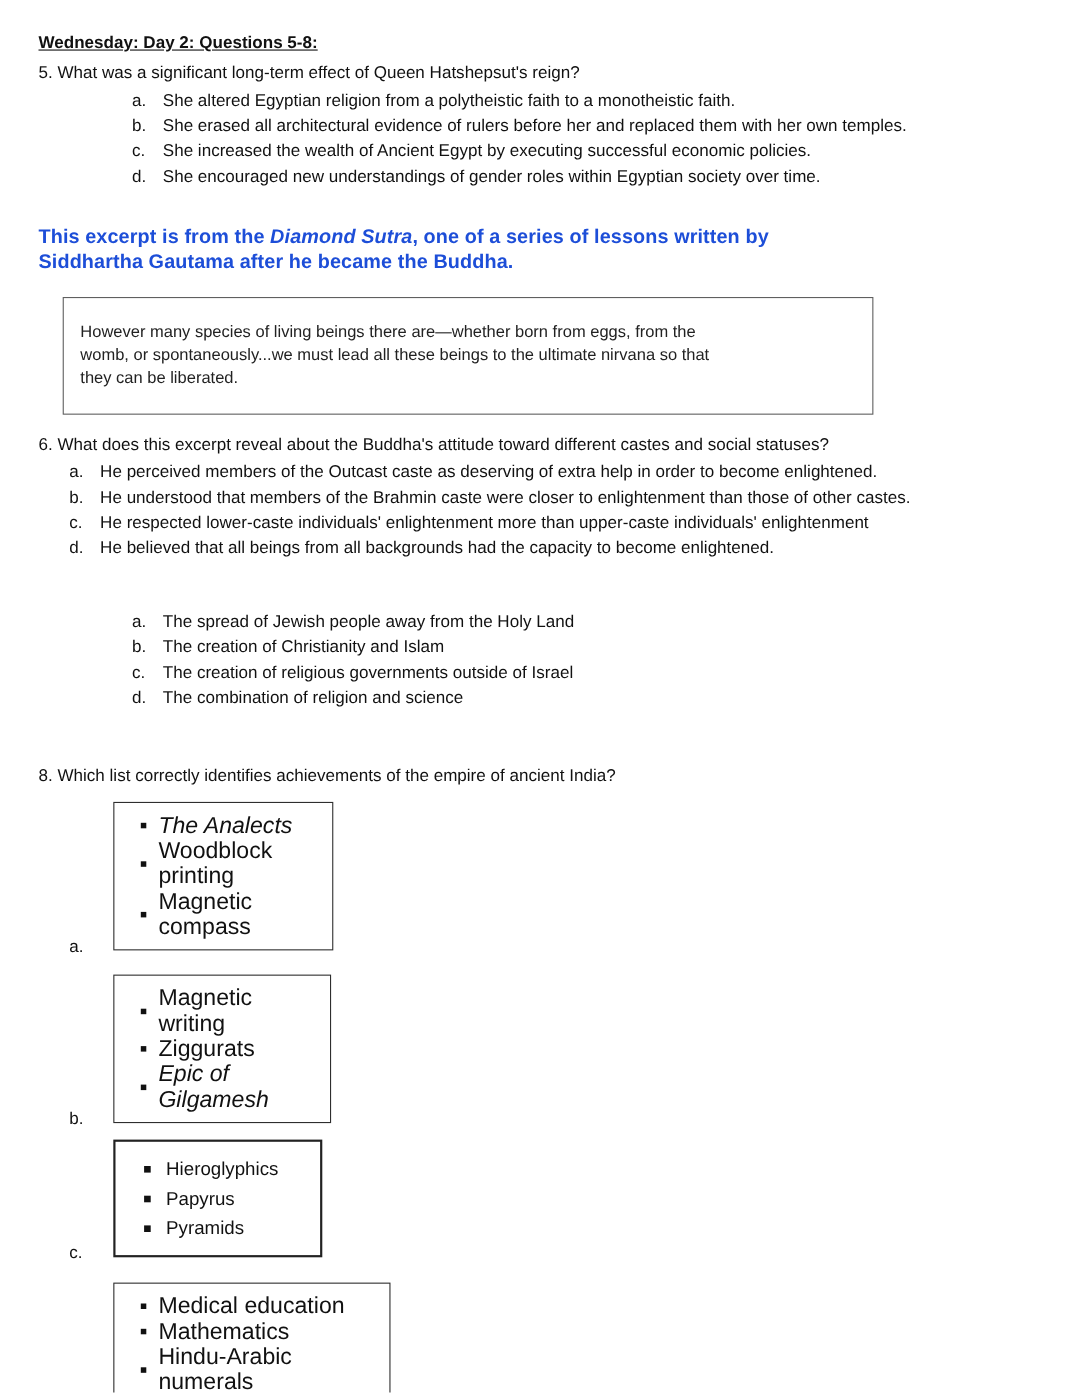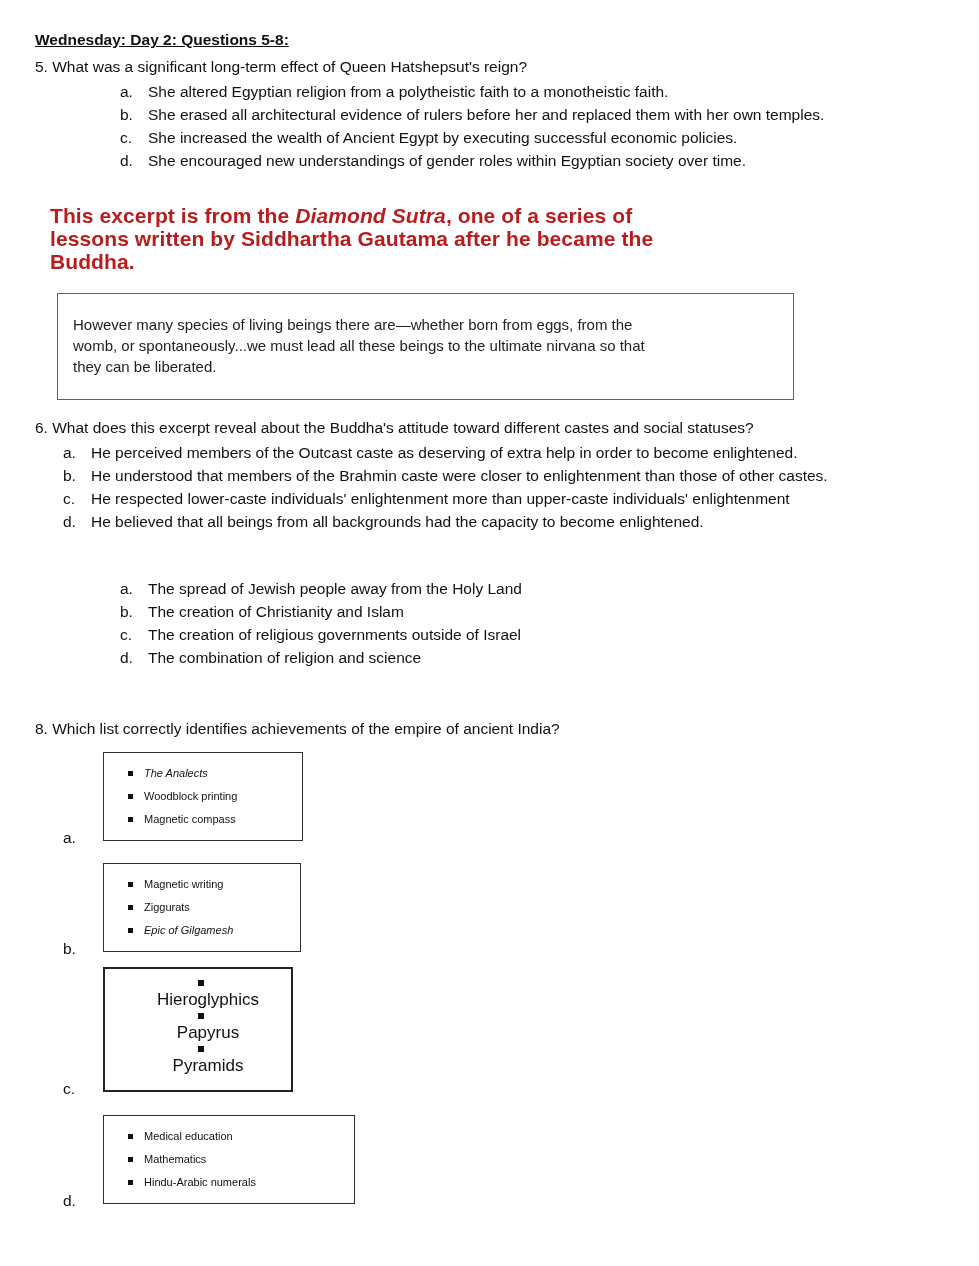--- a/index.html
+++ b/index.html
@@ -20,23 +20,22 @@
   .q6-text { max-width:780px; }
 
   .options { list-style:none; margin-top:2px; }
   .options li { display:flex; font-size:15.5px; line-height:23px; }
   .letter { width:28px; flex-shrink:0; }
   .indent-deep { margin-left:85px; }
   .indent-shallow { margin-left:28px; }
 
   .excerpt-intro {
     margin-top:32px; max-width:665px;
-    font-size:21px; font-weight:bold; line-height:23px; letter-spacing:0.1px;
-    color:#b91c1c;
-    margin-left:15px;
+    font-size:18px; font-weight:bold; line-height:23px; letter-spacing:0.1px;
+    color:#1d4ed8;
   }
   .excerpt-intro em { font-style:italic; font-weight:bold; }
 
   .excerpt-box {
     margin-top:20px; margin-left:22px;
     width:737px;
     border:1.5px solid #5f5f5f;
     padding:20px 30px 22px 15px;
     background:#fff;
   }
@@ -58,22 +57,22 @@
     width:40px; flex-shrink:0; font-size:15.5px; line-height:18px;
     transform:translateY(6px);
   }
 
   .answer-box { border:1.3px solid #2e2e2e; background:#fff; padding:9px 6px; }
   .box-a { width:200px; }
   .box-b { width:198px; }
   .box-c { width:190px; border-width:2px; border-color:#222; padding:11px 6px; }
   .box-d { width:252px; }
 
-  .box-item { display:flex; align-items:center; font-size:11px; line-height:23px; padding-left:18px; }
-  .box-c .box-item { font-size:17px; line-height:27px; padding-left:20px;flex-direction:column; }
+  .box-item { display:flex; align-items:center; font-size:21px; line-height:23px; padding-left:18px; }
+  .box-c .box-item { font-size:17px; line-height:27px; padding-left:20px; }
 
   .bullet {
     width:5px; height:5px; background:#111; flex-shrink:0;
     margin-right:11px; display:inline-block;
   }
   .box-c .bullet { width:6px; height:6px; margin-right:14px; }
 
   .it { font-style:italic; }
 </style>
 </head>

